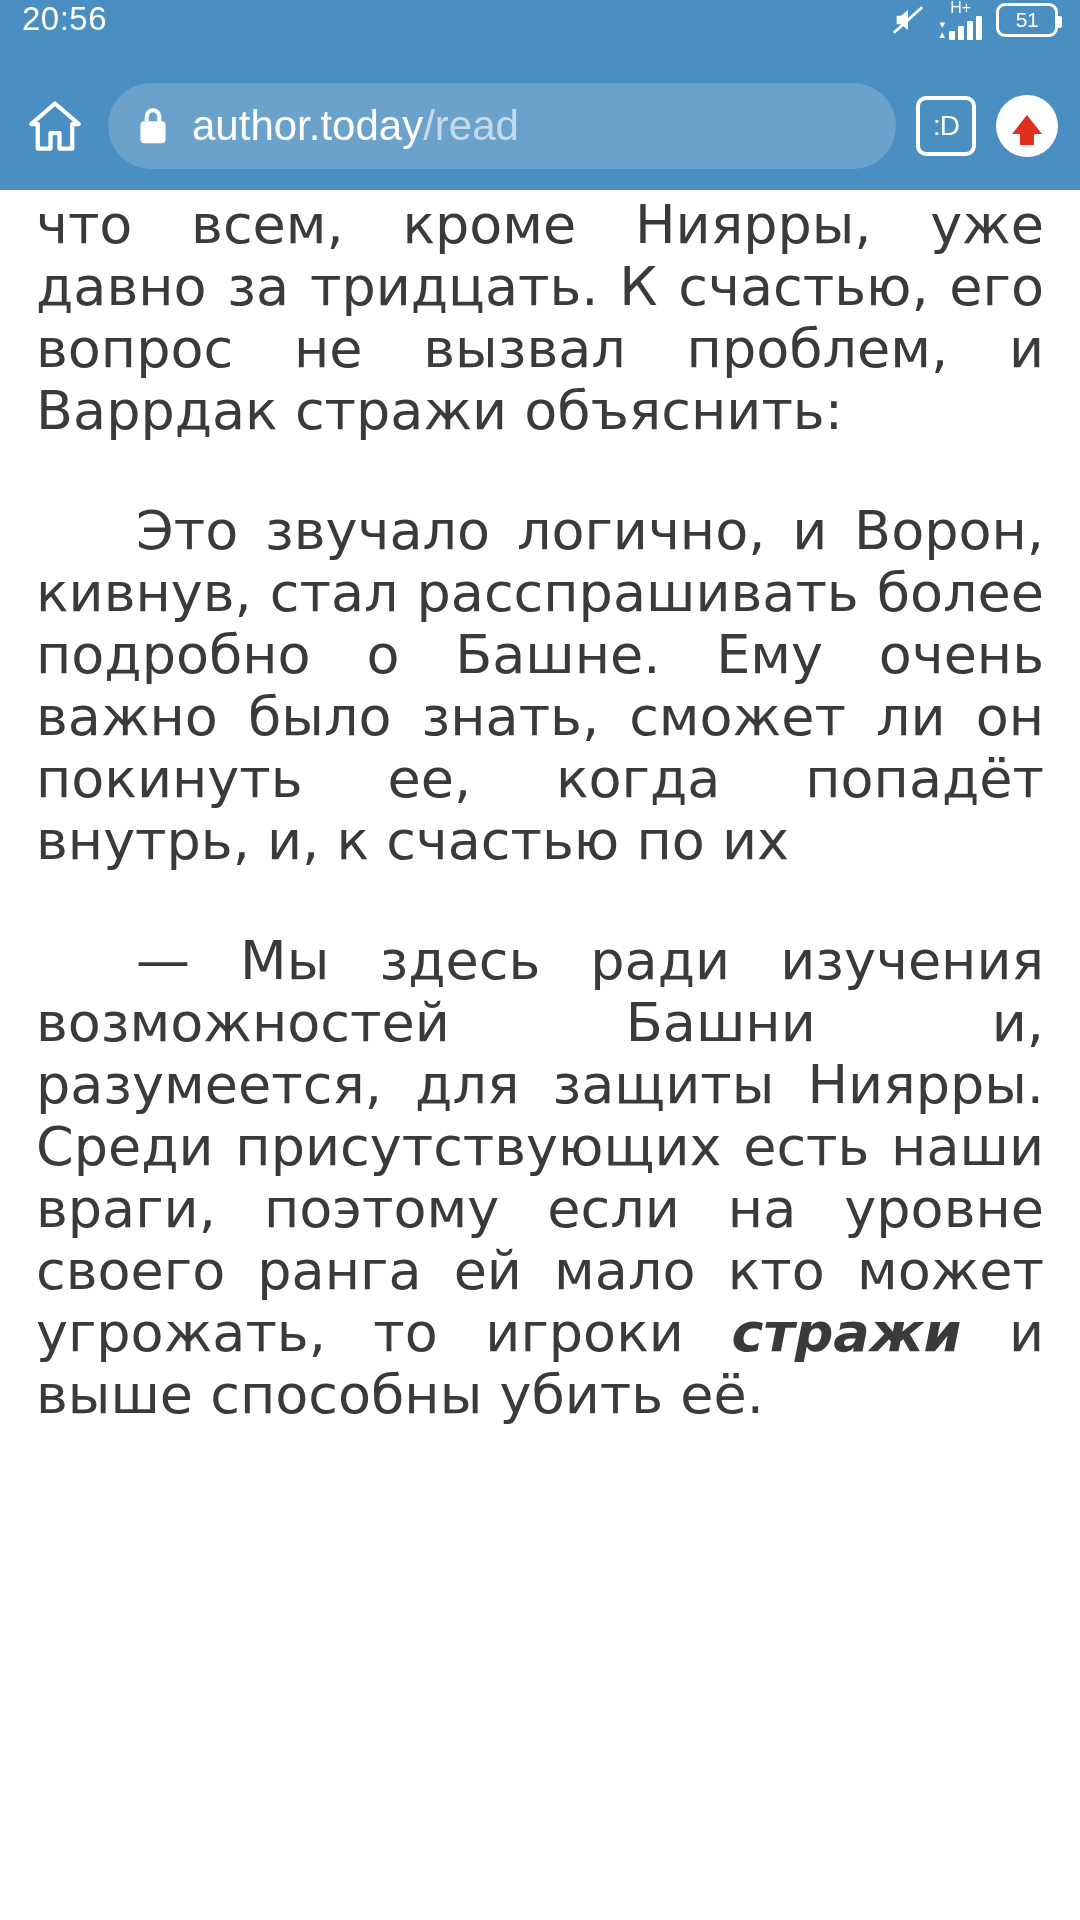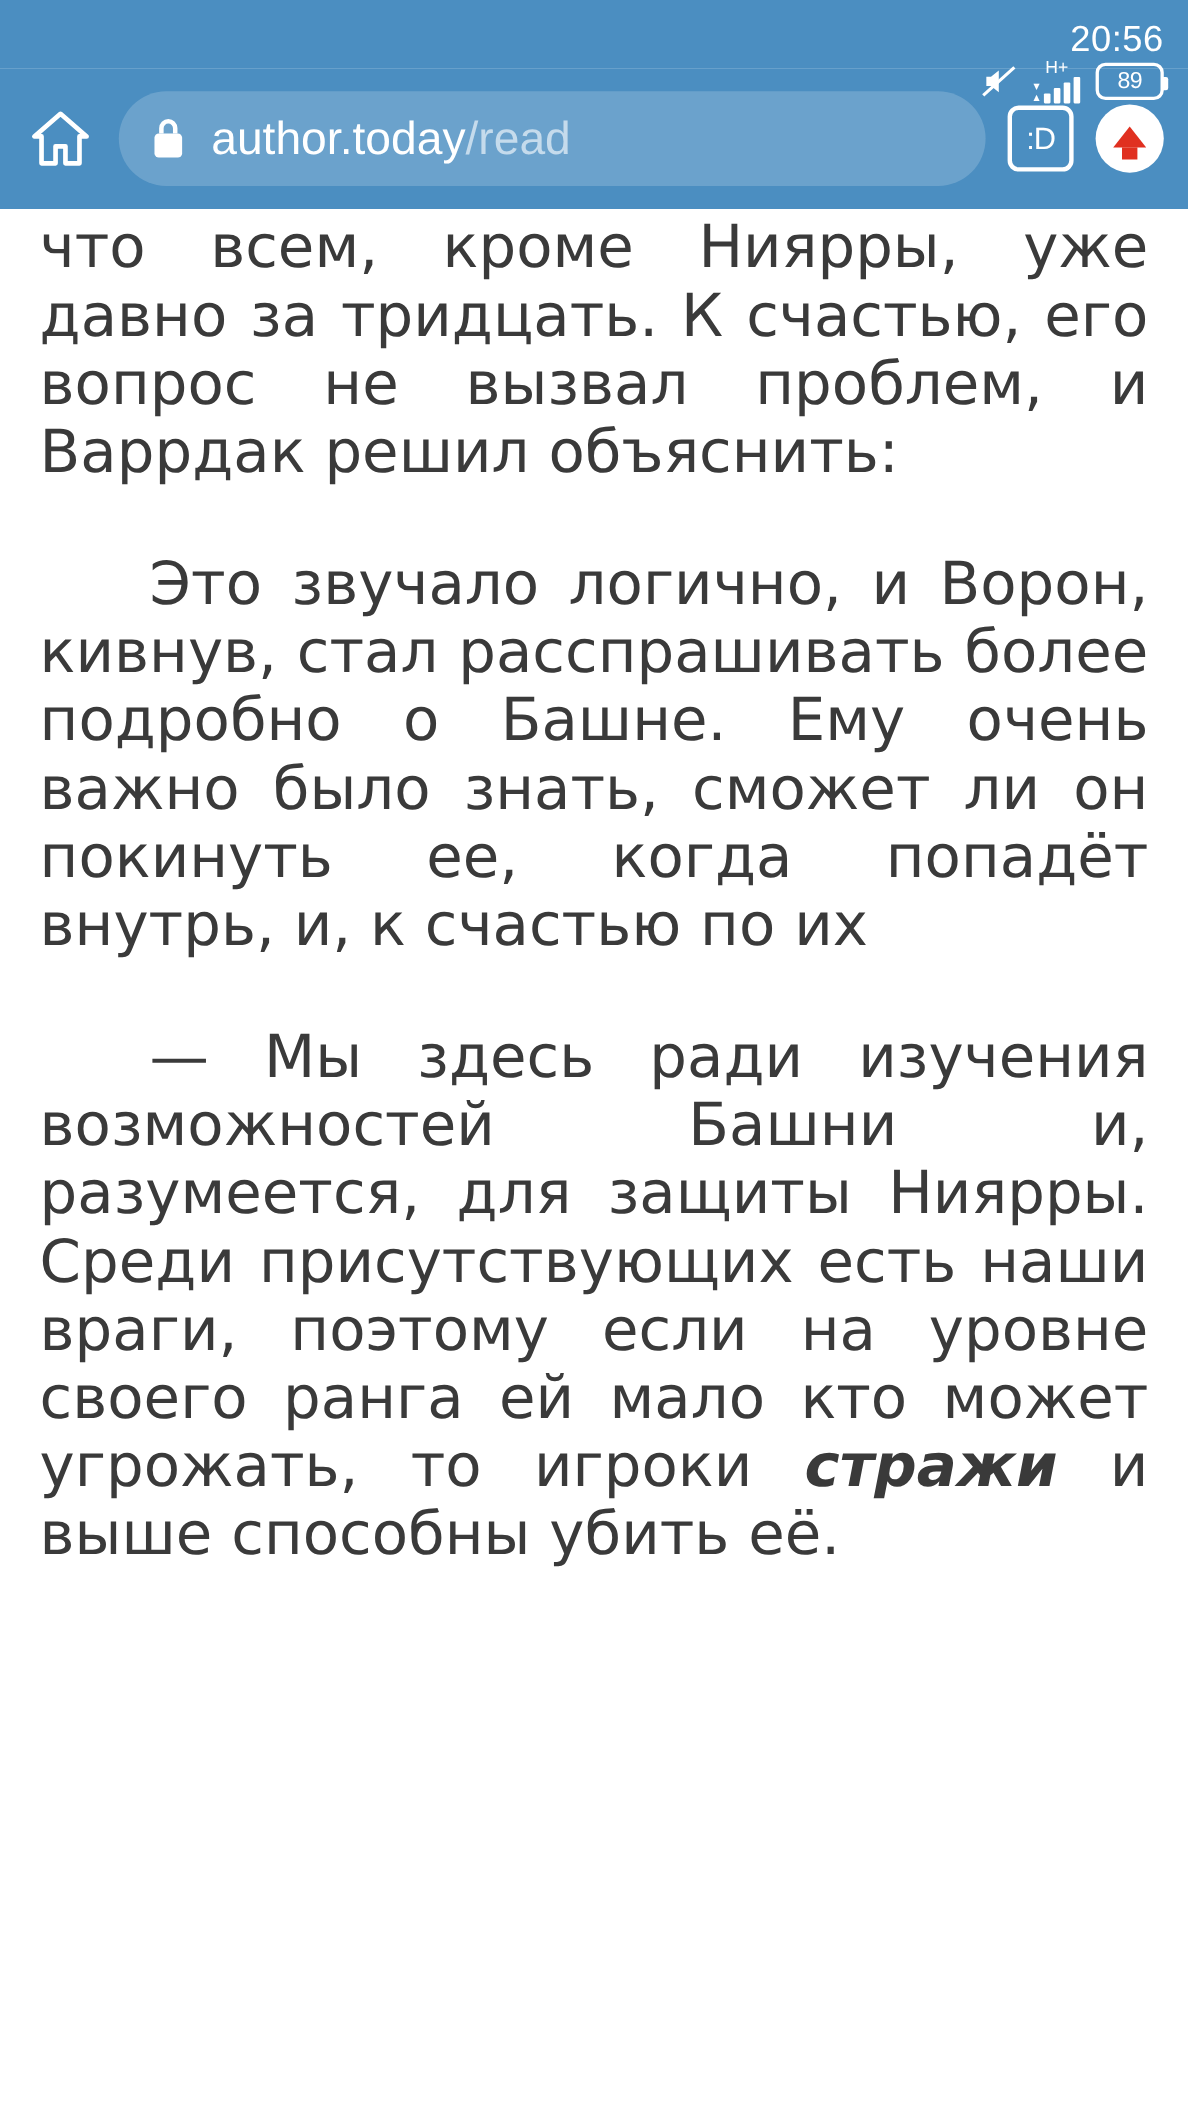--- a/index.html
+++ b/index.html
@@ -9,25 +9,24 @@
     background: #ffffff;
     font-family: "DejaVu Sans", sans-serif;
     overflow: hidden;
   }
 
   
   .status-bar {
     height: 62px;
     background: #4b8ec1;
     display: flex;
-    align-items: flex-end;
+    align-items: flex-start;
     justify-content: space-between;
-    padding: 16px 22px;
+    padding: 0 22px;
     color: #ffffff;
-    flex-direction: column;
   }
   .status-clock {
     font-size: 33px;
     letter-spacing: 0.5px;
     font-family: "Liberation Sans", sans-serif;
   }
   .status-right {
     display: flex;
     align-items: center;
     gap: 14px;
@@ -210,21 +209,21 @@
           </div>
         <div class="bars">
           <div class="bar b1"></div>
             <div class="bar b2"></div>
             <div class="bar b3"></div>
             <div class="bar b4"></div>
         </div>
       </div>
     </div>
     <div class="battery">
-      <span>89</span>
+      <span>51</span>
     </div>
   </div>
 </div>
 
 <div class="toolbar">
   <div class="home-btn">
     <svg width="60" height="60" viewBox="0 0 24 24">
       <path d="M12 3 2.5 11.2h2.6V21h5.1v-6.2h3.6V21h5.1V11.2h2.6L12 3z" fill="none" stroke="#ffffff" stroke-width="1.7" stroke-linejoin="round"></path>
     </svg>
   </div>
@@ -243,19 +242,19 @@
     <span>:D</span>
   </div>
 
   <div class="update-btn">
     <div class="arrow-up"></div>
   </div>
 </div>
 
 <div class="content">
 
-  <p class="book first">что всем, кроме Ниярры, уже давно за тридцать. К счастью, его вопрос не вызвал проблем, и Варрдак решил объяснить:</p>
+  <p class="book first">что всем, кроме Ниярры, уже давно за тридцать. К счастью, его вопрос не вызвал проблем, и Варрдак стражи объяснить:</p>
 
   <p class="book indent">Это звучало логично, и Ворон, кивнув, стал расспрашивать более подробно о Башне. Ему очень важно было знать, сможет ли он покинуть ее, когда попадёт внутрь, и, к счастью по их</p>
 
   <p class="book indent"><span>— Мы здесь ради изучения возможностей Башни и, разумеется, для защиты Ниярры. Среди присутствующих есть наши враги, поэтому если на уровне своего ранга ей мало кто может угрожать, то игроки </span><b class="em">стражи</b><span> и выше способны убить её.</span></p>
 
 </div>
 
 </body></html>

